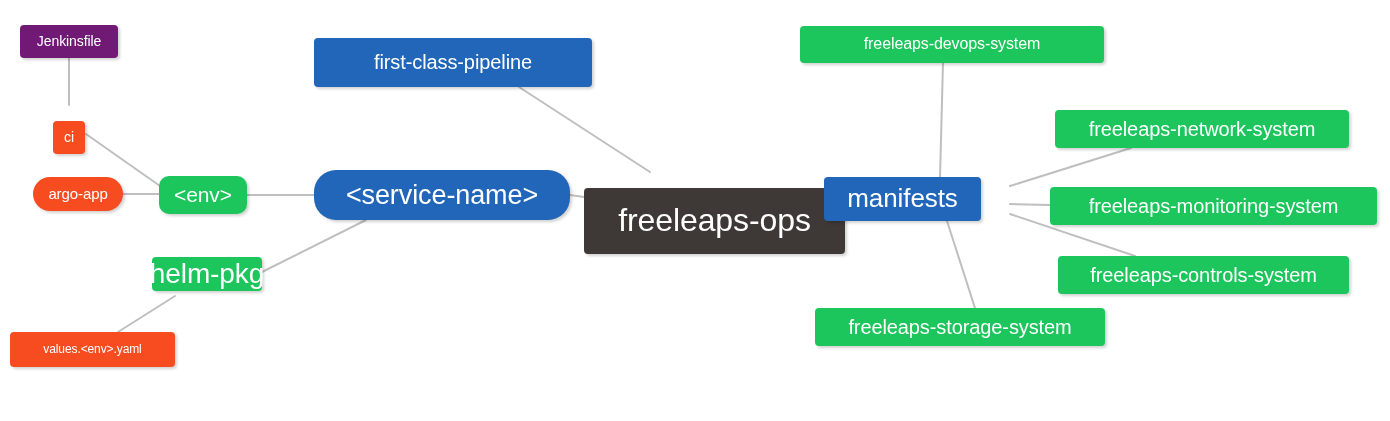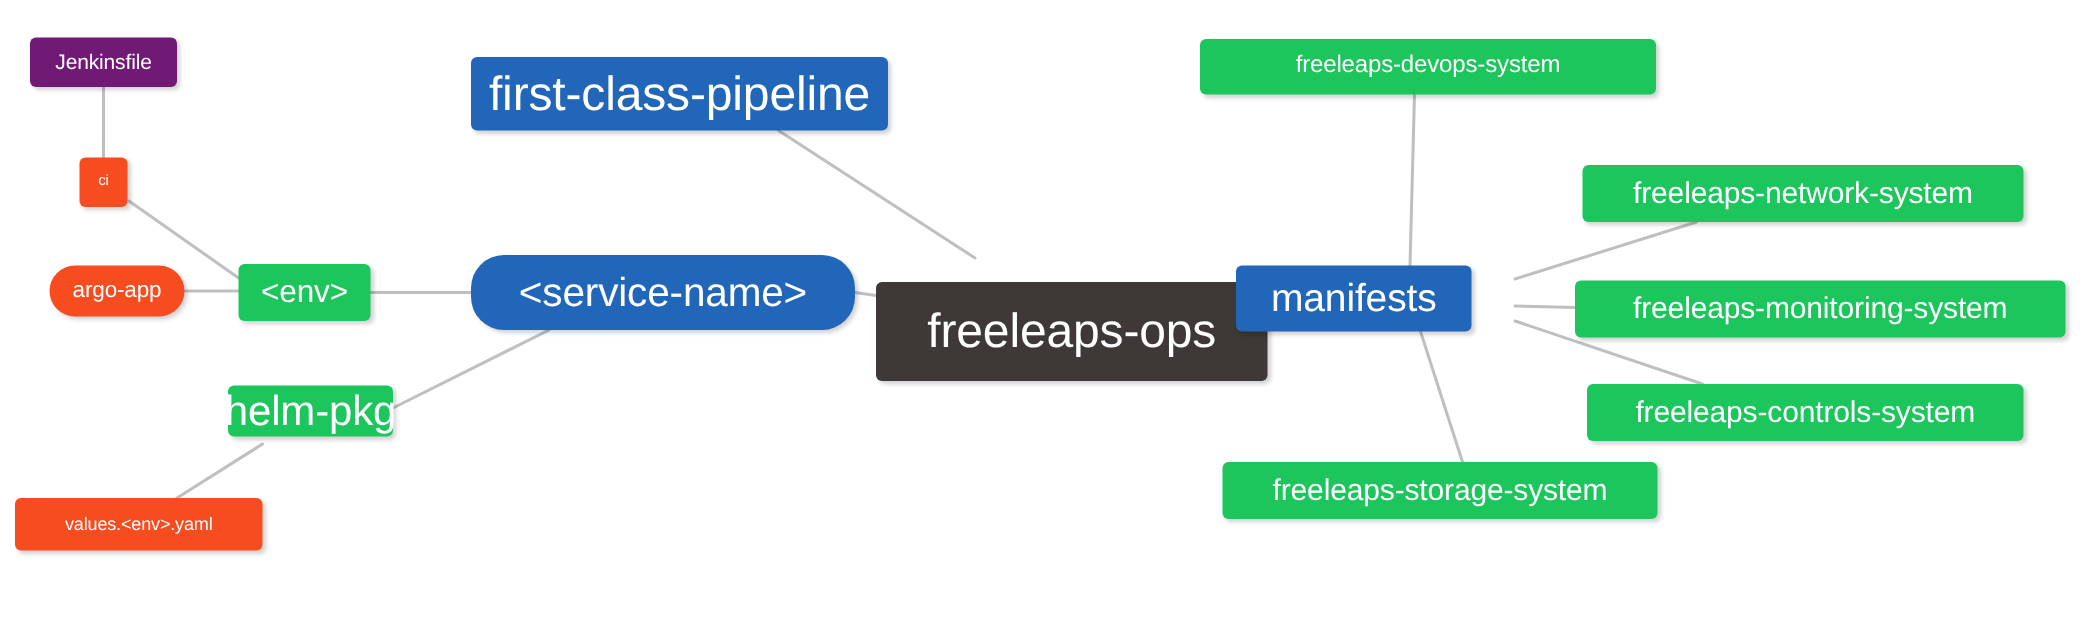--- a/index.html
+++ b/index.html
@@ -65,36 +65,36 @@
       <line x1="940" y1="177" x2="943" y2="63" stroke="#bfbfbf" stroke-width="2" stroke-linecap="round"></line>
       <line x1="1010" y1="186" x2="1131" y2="148" stroke="#bfbfbf" stroke-width="2" stroke-linecap="round"></line>
       <line x1="1010" y1="204" x2="1050" y2="205" stroke="#bfbfbf" stroke-width="2" stroke-linecap="round"></line>
       <line x1="1010" y1="214" x2="1135" y2="256" stroke="#bfbfbf" stroke-width="2" stroke-linecap="round"></line>
       <line x1="947" y1="221" x2="975" y2="308" stroke="#bfbfbf" stroke-width="2" stroke-linecap="round"></line>
     </svg>
   <div id="node-layer">
       <div class="node n-orange" style="left: 20px; top: 25px; width: 98px; height: 33px; font-size: 14px;">
         <span>Jenkinsfile</span>
       </div>
-      <div class="node n-red" style="left: 53px; top: 105px; width: 32px; height: 33px; font-size: 10px;">
+      <div class="node n-red" style="left: 53px; top: 121px; width: 32px; height: 33px; font-size: 14px;">
         <span>ci</span>
       </div>
       <div class="node n-red" style="left: 33px; top: 177px; width: 90px; height: 34px; font-size: 15px; border-radius: 17px;">
         <span>argo-app</span>
       </div>
-      <div class="node n-green" style="left: 159px; top: 176px; width: 88px; height: 38px; font-size: 21px;">
+      <div class="node n-green" style="left: 159px; top: 176px; width: 88px; height: 38px; font-size: 21px; border-radius: 10px;">
         <span>&lt;env&gt;</span>
       </div>
       <div class="node n-green" style="left: 152px; top: 257px; width: 110px; height: 34px; font-size: 28px;">
         <span>helm-pkg</span>
       </div>
       <div class="node n-red" style="left: 10px; top: 332px; width: 165px; height: 35px; font-size: 12px;">
         <span>values.&lt;env&gt;.yaml</span>
       </div>
-      <div class="node n-blue" style="left: 314px; top: 38px; width: 278px; height: 49px; font-size: 32px;">
+      <div class="node n-blue" style="left: 314px; top: 38px; width: 278px; height: 49px; font-size: 20px;">
         <span>first-class-pipeline</span>
       </div>
       <div class="node n-blue" style="left: 314px; top: 170px; width: 256px; height: 50px; font-size: 27px; border-radius: 22px;">
         <span>&lt;service-name&gt;</span>
       </div>
       <div class="node n-dark" style="left: 584px; top: 188px; width: 261px; height: 66px; font-size: 32px;">
         <span>freeleaps-ops</span>
       </div>
       <div class="node n-blue" style="left: 824px; top: 177px; width: 157px; height: 44px; font-size: 26px;">
         <span>manifests</span>

